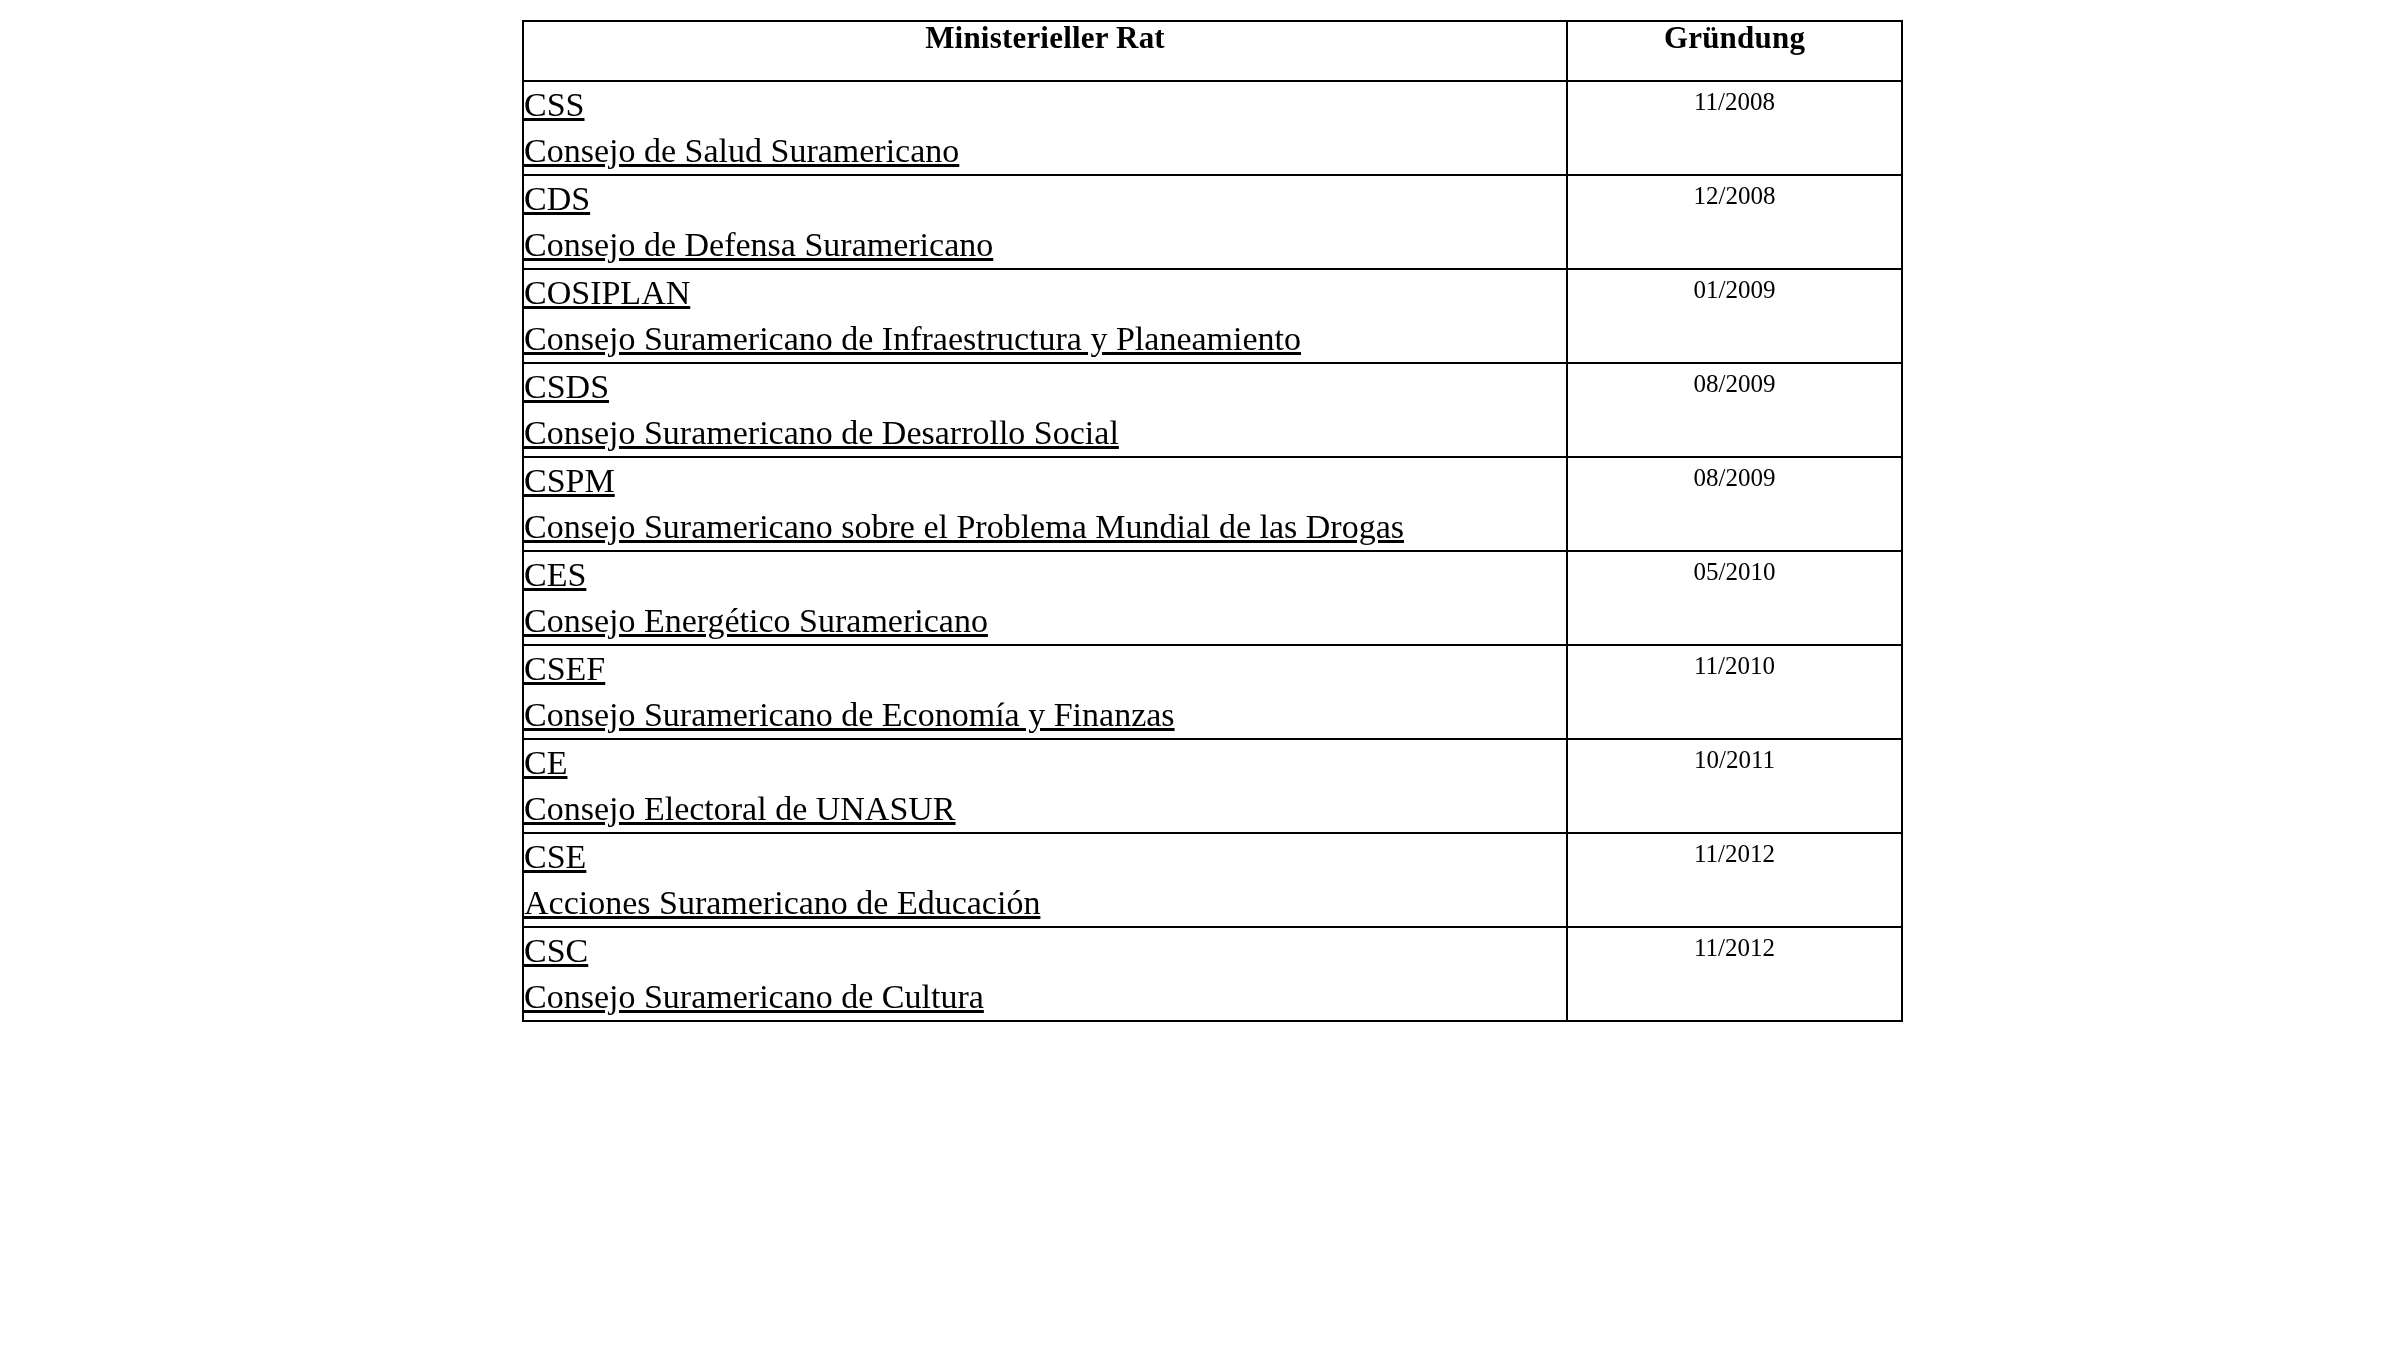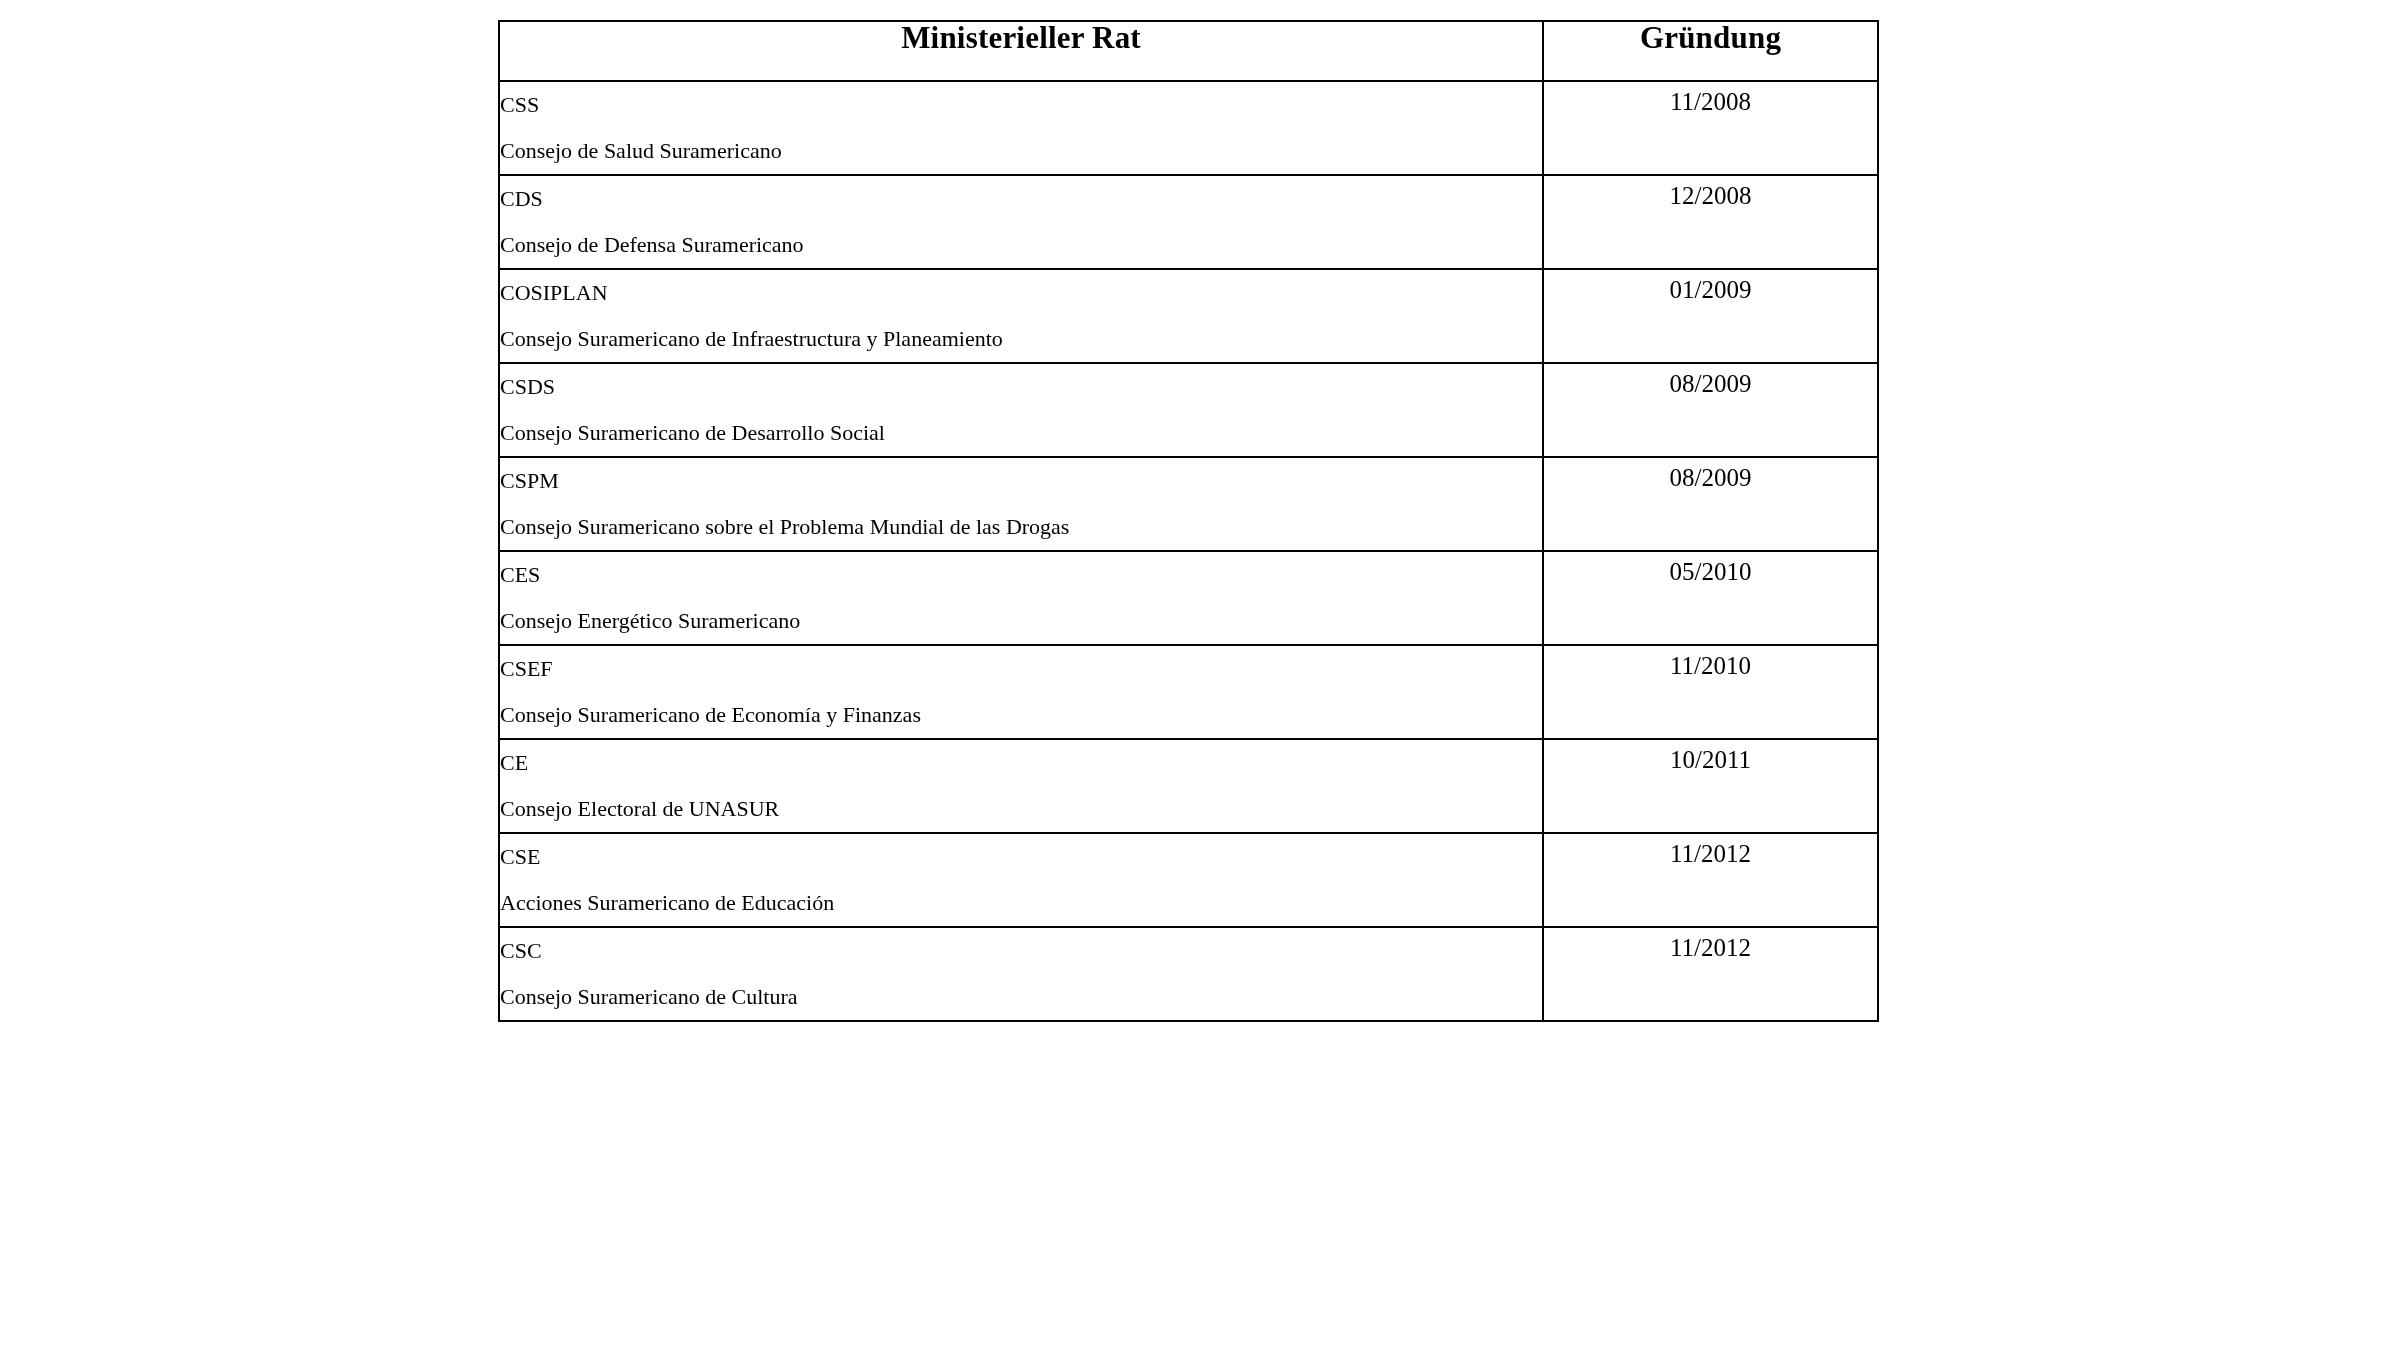--- a/index.html
+++ b/index.html
@@ -19,21 +19,21 @@
   .page {
     position: relative;
     width: 2400px;
     height: 1350px;
     background: #ffffff;
   }
 
   
   .table-wrap {
     position: absolute;
-    left: 498px;
+    left: 522px;
     top: 20px;
     width: 1379px;
   }
 
   table.councils {
     border-collapse: collapse;
     table-layout: fixed;
     width: 1379px;
     background: #ffffff;
   }
@@ -56,22 +56,23 @@
     font-size: 31px;
     line-height: 1;
     height: 58px;
     padding: 12px 0 10px 0;
     letter-spacing: 0.2px;
   }
 
   
   td.name-cell {
     padding: 9px 0 10px 14px;
-    font-size: 22px;
+    font-size: 34px;
     line-height: 46px;
+    text-decoration: underline;
   }
   td.name-cell .abbr {
     display: block;
     white-space: nowrap;
   }
   td.name-cell .full {
     display: block;
     white-space: normal;
   }
 

